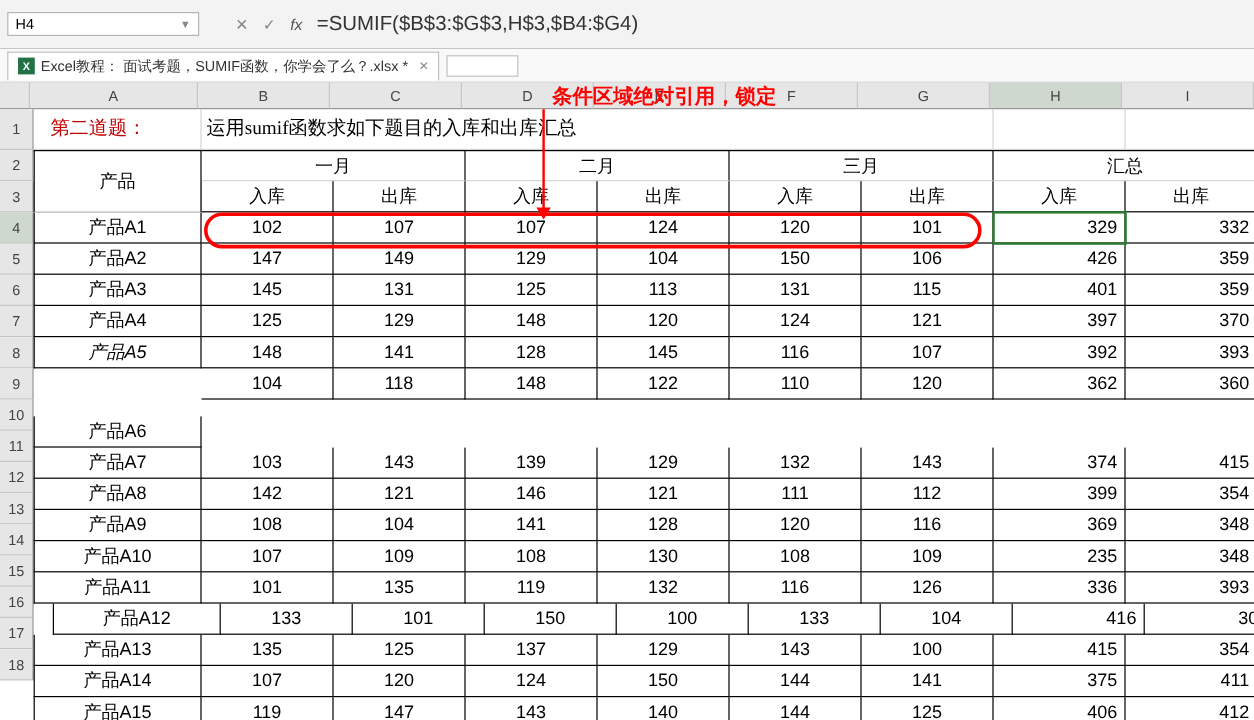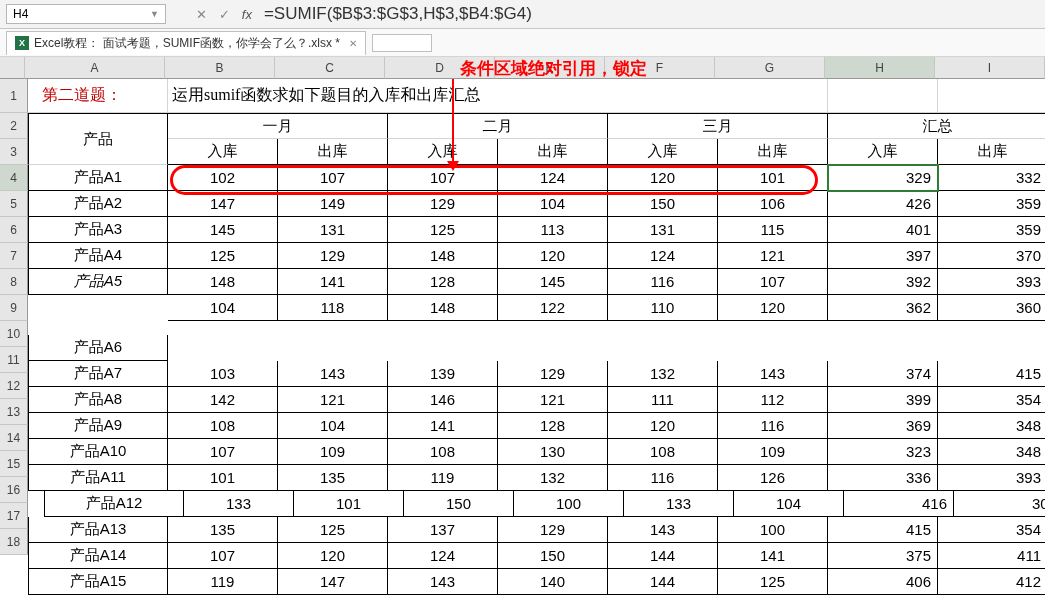--- a/index.html
+++ b/index.html
@@ -8,21 +8,21 @@
   font-size: 13px;
   background: #fff;
   overflow: hidden;
   width: 1045px;
   height: 600px;
   position: relative;
 }
 .formula-bar {
   display: flex;
   align-items: center;
-  height: 29px;
+  height: 41px;
   border-bottom: 1px solid #c6c6c6;
   background: #f3f3f3;
   padding: 0 6px;
 }
 .name-box {
   width: 160px;
   height: 20px;
   background: #fff;
   border: 1px solid #b5b5b5;
   padding: 0 6px;
@@ -366,21 +366,21 @@
           <div class="cell med right b-right" style="width: 110px; border-right: 1px solid rgb(0, 0, 0); border-bottom: 1px solid rgb(0, 0, 0);">348</div>
         </div>
         <div class="row">
           <div class="cell med b-left" style="width: 140px; border-right: 1px solid rgb(0, 0, 0); border-bottom: 1px solid rgb(0, 0, 0);">产品A10</div>
           <div class="cell med" style="width: 110px; border-right: 1px solid rgb(0, 0, 0); border-bottom: 1px solid rgb(0, 0, 0);">107</div>
           <div class="cell med" style="width: 110px; border-right: 1px solid rgb(0, 0, 0); border-bottom: 1px solid rgb(0, 0, 0);">109</div>
           <div class="cell med" style="width: 110px; border-right: 1px solid rgb(0, 0, 0); border-bottom: 1px solid rgb(0, 0, 0);">108</div>
           <div class="cell med" style="width: 110px; border-right: 1px solid rgb(0, 0, 0); border-bottom: 1px solid rgb(0, 0, 0);">130</div>
           <div class="cell med" style="width: 110px; border-right: 1px solid rgb(0, 0, 0); border-bottom: 1px solid rgb(0, 0, 0);">108</div>
           <div class="cell med" style="width: 110px; border-right: 1px solid rgb(0, 0, 0); border-bottom: 1px solid rgb(0, 0, 0);">109</div>
-          <div class="cell med right" style="width: 110px; border-right: 1px solid rgb(0, 0, 0); border-bottom: 1px solid rgb(0, 0, 0);">323</div>
+          <div class="cell med right" style="width: 110px; border-right: 1px solid rgb(0, 0, 0); border-bottom: 1px solid rgb(0, 0, 0);">235</div>
           <div class="cell med right b-right" style="width: 110px; border-right: 1px solid rgb(0, 0, 0); border-bottom: 1px solid rgb(0, 0, 0);">348</div>
         </div>
         <div class="row">
           <div class="cell med b-left" style="width: 140px; border-right: 1px solid rgb(0, 0, 0); border-bottom: 1px solid rgb(0, 0, 0);">产品A11</div>
           <div class="cell med" style="width: 110px; border-right: 1px solid rgb(0, 0, 0); border-bottom: 1px solid rgb(0, 0, 0);">101</div>
           <div class="cell med" style="width: 110px; border-right: 1px solid rgb(0, 0, 0); border-bottom: 1px solid rgb(0, 0, 0);">135</div>
           <div class="cell med" style="width: 110px; border-right: 1px solid rgb(0, 0, 0); border-bottom: 1px solid rgb(0, 0, 0);">119</div>
           <div class="cell med" style="width: 110px; border-right: 1px solid rgb(0, 0, 0); border-bottom: 1px solid rgb(0, 0, 0);">132</div>
           <div class="cell med" style="width: 110px; border-right: 1px solid rgb(0, 0, 0); border-bottom: 1px solid rgb(0, 0, 0);">116</div>
           <div class="cell med" style="width: 110px; border-right: 1px solid rgb(0, 0, 0); border-bottom: 1px solid rgb(0, 0, 0);">126</div>

